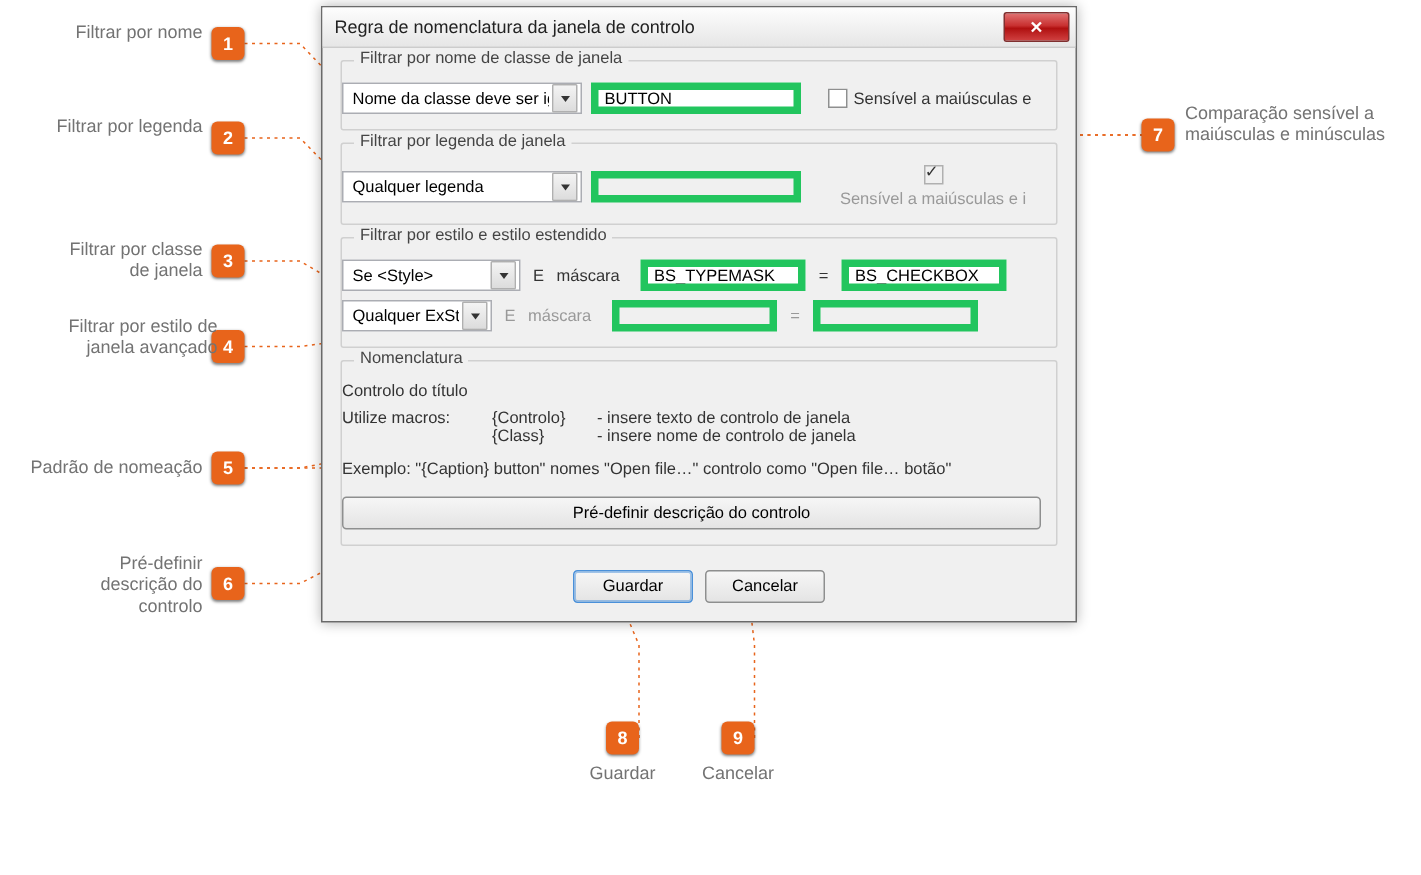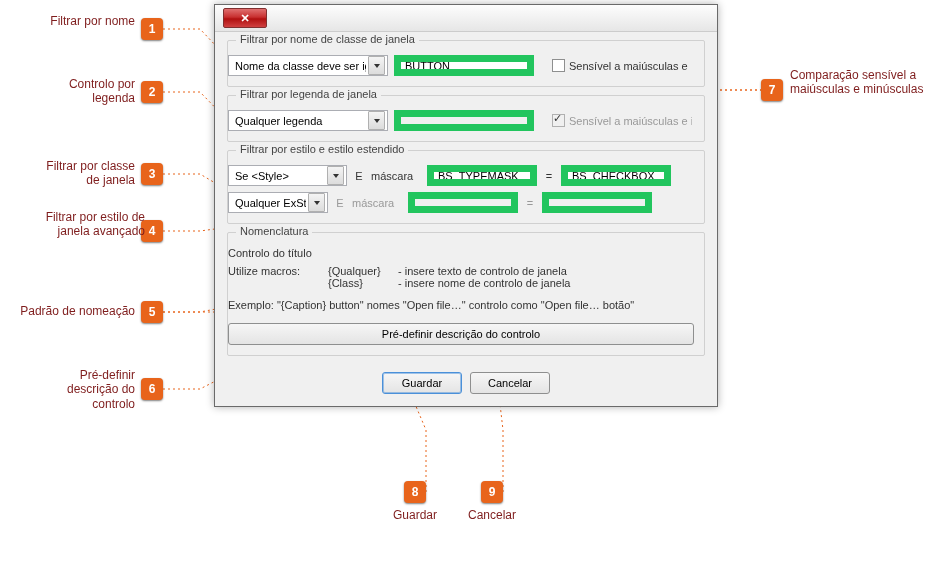--- a/index.html
+++ b/index.html
@@ -96,39 +96,39 @@
       margin-left: 2px;
     }
     .arrow-down {
       width: 0; height: 0;
       border-left: 3px solid transparent;
       border-right: 3px solid transparent;
       border-top: 4px solid #333;
     }
     .textinput {
       background: #fff;
-      border: 7px solid #22c55e;
+      border: 5px solid #22c55e;
       height: 21px;
       padding: 0 4px;
       font-size: 11px;
       box-sizing: border-box;
       font-family: inherit;
     }
     .textinput:disabled, .combo.disabled { background: #f0f0f0; color: #888; }
     .chk {
       display: flex;
       align-items: center;
       gap: 4px;
       font-size: 11px;
       color: #333;
       white-space: nowrap;
       overflow: hidden;
       margin-left: 12px;
     }
-    .chk.disabled { color: #999; }
+    .chk.disabled { color: #999; flex-direction: column; }
     .chkbox {
       width: 13px; height: 13px;
       border: 1px solid #8e8f8f;
       background: #fff;
       box-sizing: border-box;
       position: relative;
       flex-shrink: 0;
     }
     .chk.disabled .chkbox { background: #f0f0f0; border-color: #b0b0b0;}
     .chkbox.checked::after {
@@ -180,21 +180,21 @@
       font-weight: bold;
       font-size: 12px;
       display: flex;
       align-items: center;
       justify-content: center;
       box-shadow: 0 1px 2px rgba(0,0,0,0.5);
     }
     .anno-label {
       position: absolute;
       font-size: 12px;
-      color: #7f1d1d;
+      color: #737373;
       text-align: right;
       line-height: 1.2;
     }
     .anno-label.left { text-align: right; }
     .anno-label.rightside { text-align: left; }
     .anno-label.center { text-align: center; }
     svg.connector {
       position: absolute;
       top: 0; left: 0;
       width: 947px; height: 583px;
@@ -242,20 +242,21 @@
 
   <polyline class="dash" points="426,492 426,430 415,404"></polyline>
   <circle class="dot" cx="415" cy="404" r="3"></circle>
 
   <polyline class="dash" points="503,492 503,430 500,404"></polyline>
   <circle class="dot" cx="500" cy="404" r="3"></circle>
 </svg>
 
 <div class="dialog">
   <div class="titlebar">
+    <span class="titlebar-text">Regra de nomenclatura da janela de controlo</span>
     <div class="close-btn">
       <span>✕</span>
     </div>
   </div>
   <div class="content">
 
     <div class="group">
       <div class="group-title">Filtrar por nome de classe de janela</div>
       <div class="row">
         <div class="combo" style="width:160px">
@@ -320,21 +321,21 @@
     </div>
 
     <div class="group">
       <div class="group-title">Nomenclatura</div>
       <div class="row">
         <span class="lbl" style="width:100px">Controlo do título</span>
       </div>
       <div class="macros-block">
         <div class="macros-col1 lbl">Utilize macros:</div>
         <div class="macros-col2">
-          <div class="lbl">{Qualquer}</div>
+          <div class="lbl">{Controlo}</div>
           <div class="lbl">{Class}</div>
         </div>
         <div>
           <div class="lbl">- insere texto de controlo de janela</div>
           <div class="lbl">- insere nome de controlo de janela</div>
         </div>
       </div>
       <div class="example-row lbl">Exemplo:   "{Caption} button" nomes "Open file…" controlo como "Open file… botão"</div>
       <div class="row" style="margin-top:12px">
         <div class="btn btn-wide">
@@ -359,20 +360,20 @@
 <div class="marker" style="left:141px; top:81px">2</div>
 <div class="marker" style="left:141px; top:163px">3</div>
 <div class="marker" style="left:141px; top:220px">4</div>
 <div class="marker" style="left:141px; top:301px">5</div>
 <div class="marker" style="left:141px; top:378px">6</div>
 <div class="marker" style="left:761px; top:79px">7</div>
 <div class="marker" style="left:404px; top:481px">8</div>
 <div class="marker" style="left:481px; top:481px">9</div>
 
 <div class="anno-label left" style="left:30px; top:14px; width:105px">Filtrar por nome</div>
-<div class="anno-label left" style="left:30px; top:77px; width:105px">Controlo por legenda</div>
+<div class="anno-label left" style="left:30px; top:77px; width:105px">Filtrar por legenda</div>
 <div class="anno-label left" style="left:30px; top:159px; width:105px">Filtrar por classe de janela</div>
 <div class="anno-label left" style="left:40px; top:210px; width:105px">Filtrar por estilo de janela avançado</div>
 <div class="anno-label left" style="left:10px; top:304px; width:125px">Padrão de nomeação</div>
 <div class="anno-label left" style="left:30px; top:368px; width:105px">Pré-definir descrição do controlo</div>
 <div class="anno-label rightside" style="left:790px; top:68px; width:140px">Comparação sensível a maiúsculas e minúsculas</div>
 <div class="anno-label center" style="left:384px; top:508px; width:62px">Guardar</div>
 <div class="anno-label center" style="left:461px; top:508px; width:62px">Cancelar</div>
 
 </body></html>

